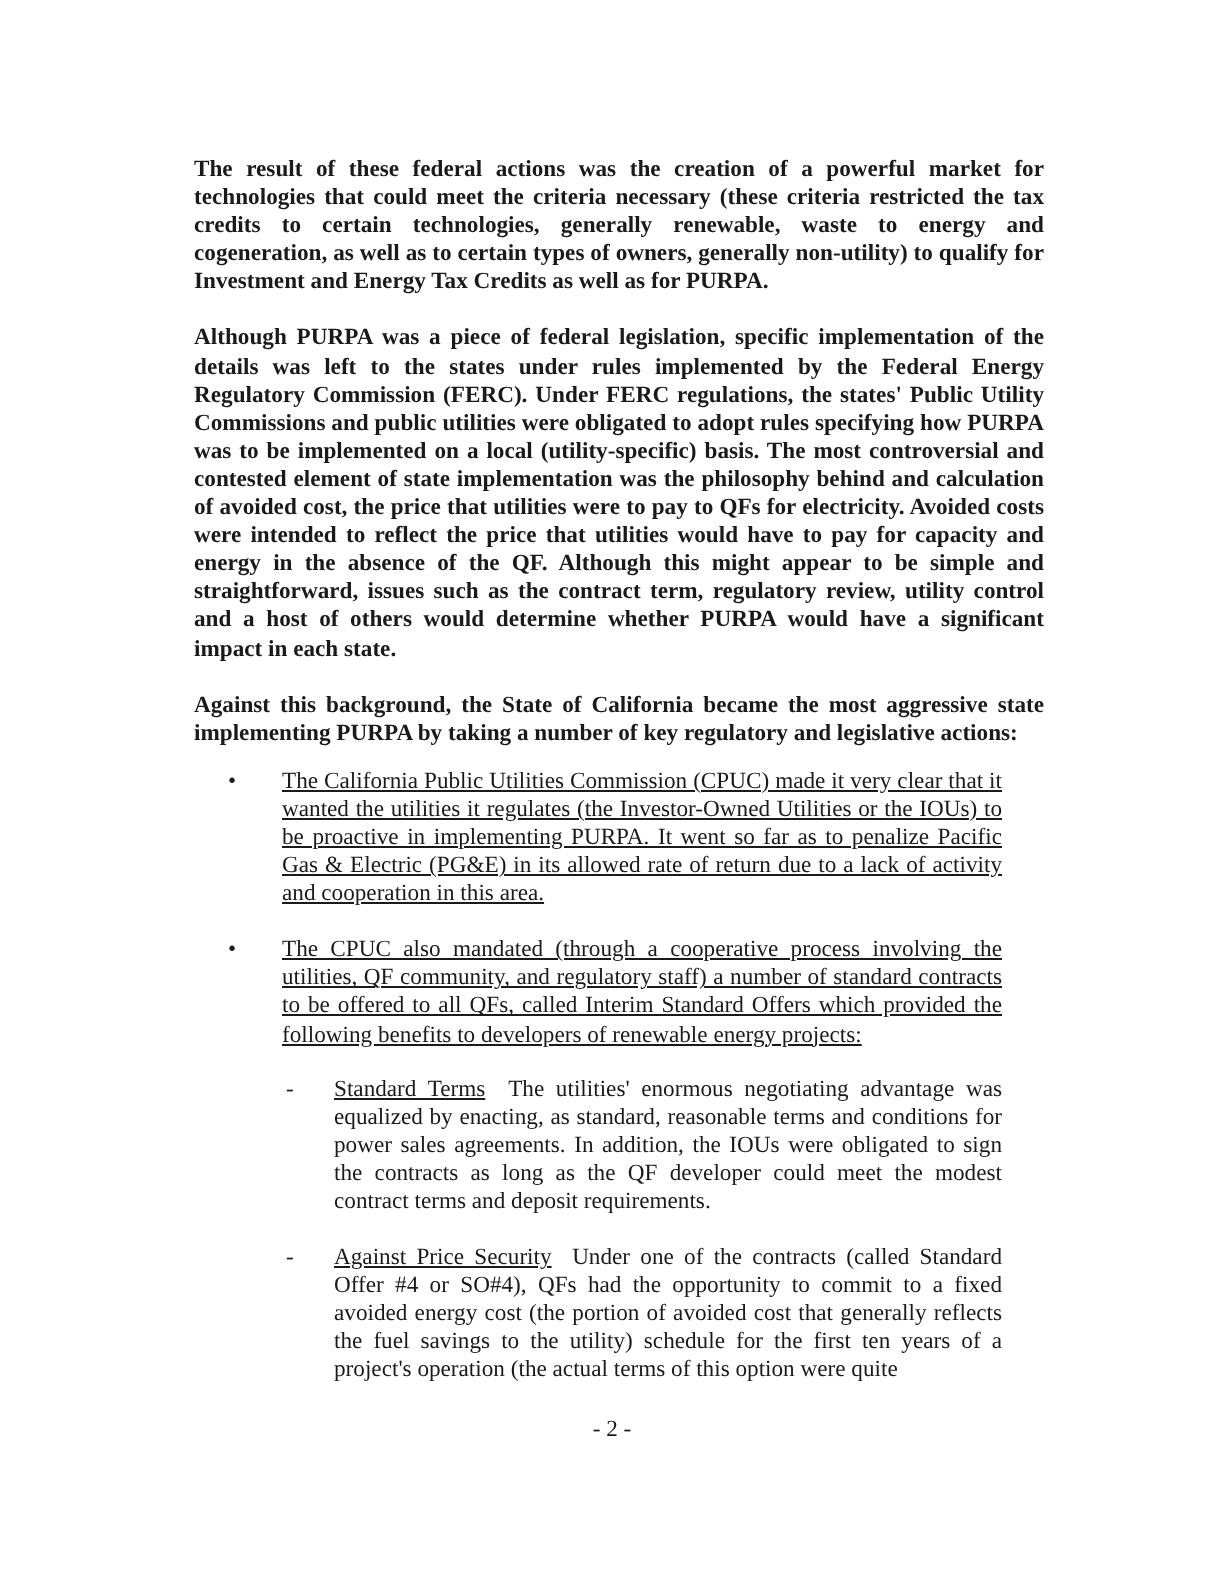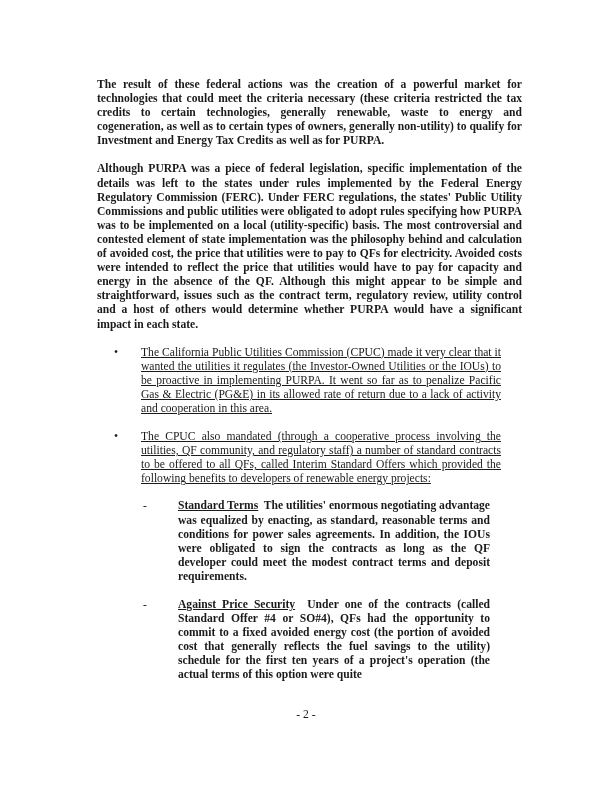--- a/index.html
+++ b/index.html
@@ -17,34 +17,35 @@
       margin: 0; font-weight: bold; font-size: 12.4px; line-height: 14.5px;
       letter-spacing: 0.2px;
     }
     .bullets { margin: 10px 0 0 0; padding: 0; list-style: none; }
     .bullet { position: relative; padding-left: 44px; padding-right: 21px; margin-bottom: 14px; }
     .bullet .mark { position: absolute; left: 17px; top: 0; }
     .bullet .btext { margin: 0; text-align: justify; text-decoration: underline; }
     .subs { list-style: none; margin: 13px 0 0 0; padding: 0; }
     .sub { position: relative; padding-left: 26px; margin-bottom: 14px; }
     .sub .mark { position: absolute; left: 2px; top: 0; }
-    .sub .stext { margin: 11px; text-align: justify; font-weight: bold; }
+    .sub .stext { margin: 0; text-align: justify; }
     .sub .term { text-decoration: underline; }
     .footer {
       position: absolute; top: 708px; left: 0; width: 612px; text-align: center;
       font-size: 11.6px;
     }
   </style>
 </head>
 <body>
 
 <div class="page">
   <p class="para">The result of these federal actions was the creation of a powerful market for technologies that could meet the criteria necessary (these criteria restricted the tax credits to certain technologies, generally renewable, waste to energy and cogeneration, as well as to certain types of owners, generally non-utility) to qualify for Investment and Energy Tax Credits as well as for PURPA.</p>
   <p class="para">Although PURPA was a piece of federal legislation, specific implementation of the details was left to the states under rules implemented by the Federal Energy Regulatory Commission (FERC).  Under FERC regulations, the states' Public Utility Commissions and public utilities were obligated to adopt rules specifying how PURPA was to be implemented on a local (utility-specific) basis.  The most controversial and contested element of state implementation was the philosophy behind and calculation of avoided cost, the price that utilities were to pay to QFs for electricity.  Avoided costs were intended to reflect the price that utilities would have to pay for capacity and energy in the absence of the QF.  Although this might appear to be simple and straightforward, issues such as the contract term, regulatory review, utility control and a host of others would determine whether PURPA would have a significant impact in each state.</p>
 
+  <p class="para" style="margin-bottom:0">Against this background, the State of California became the most aggressive state implementing PURPA by taking a number of key regulatory and legislative actions:</p>
 
   <ul class="bullets">
     <li class="bullet">
       <span class="mark">•</span>
       <p class="btext">The California Public Utilities Commission (CPUC) made it very clear that it wanted the utilities it regulates (the Investor-Owned Utilities or the IOUs) to be proactive in implementing PURPA.  It went so far as to penalize Pacific Gas &amp; Electric (PG&amp;E) in its allowed rate of return due to a lack of activity and cooperation in this area.</p>
     </li>
     <li class="bullet">
       <span class="mark">•</span>
       <p class="btext">The CPUC also mandated (through a cooperative process involving the utilities, QF community, and regulatory staff) a number of standard contracts to be offered to all QFs, called Interim Standard Offers which provided the following benefits to developers of renewable energy projects:</p>
       <ul class="subs">

